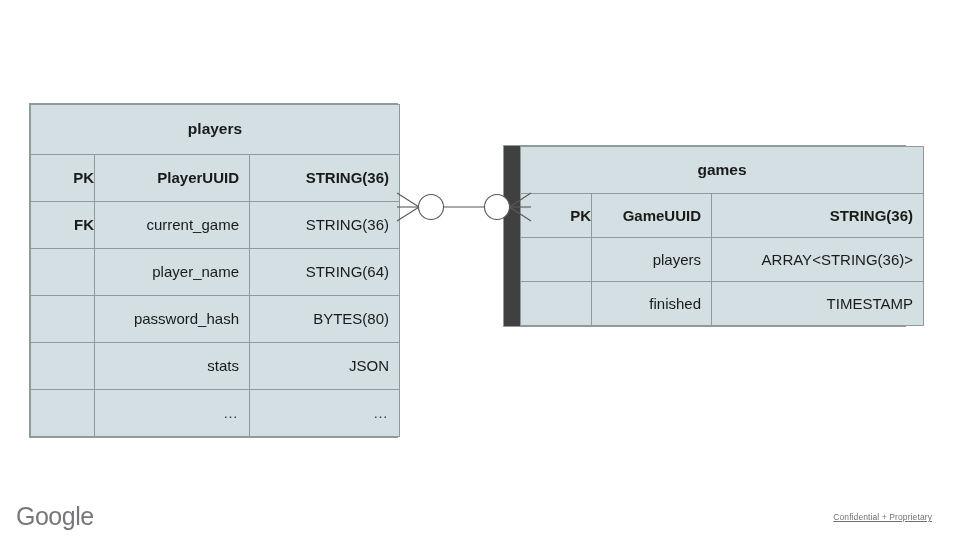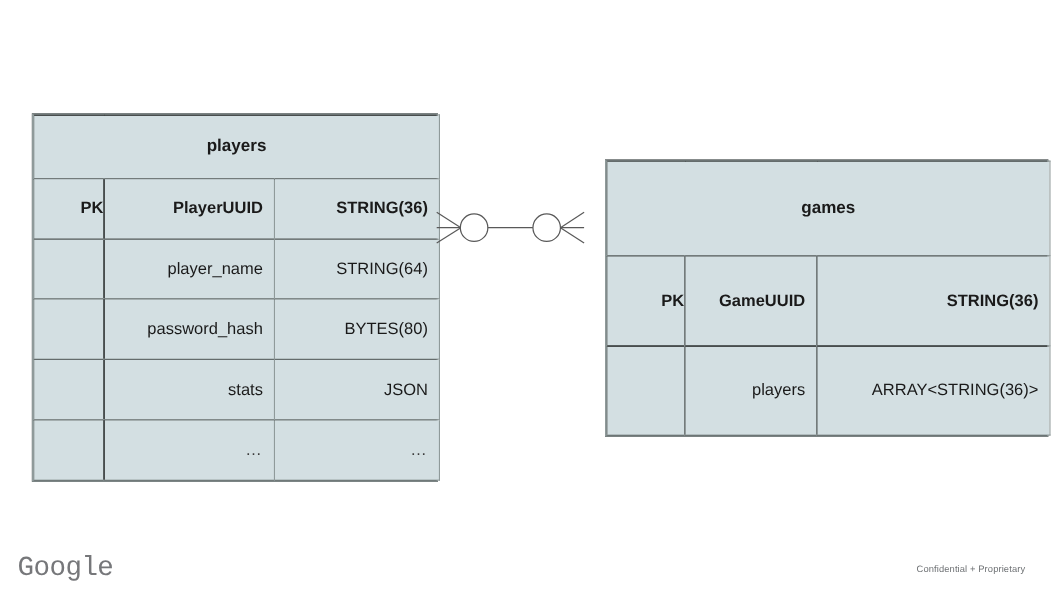--- a/index.html
+++ b/index.html
@@ -20,21 +20,21 @@
     position: absolute;
     inset: 0;
     background: #ffffff;
   }
 
   
   .entity {
     position: absolute;
     border: 1px solid #8f9a9a;
     border-collapse: collapse;
-    background: #000000;
+    background: #404040;
     box-sizing: border-box;
   }
   .entity table {
     border-collapse: collapse;
     width: 100%;
     height: 100%;
     table-layout: fixed;
   }
   .entity td, .entity th {
     border: 1px solid #8f9a9a;
@@ -72,57 +72,59 @@
     top: 103px;
     width: 369px;
     height: 335px;
   }
   #players-entity col.c-key   { width: 64px; }
   #players-entity col.c-name  { width: 155px; }
   #players-entity col.c-type  { width: 150px; }
 
   
   #games-entity {
-    left: 550px;
+    left: 503px;
     top: 145px;
     width: 403px;
-    height: 252px;
+    height: 182px;
+    padding-left: 16px;
   }
   #games-entity col.c-key   { width: 71px; }
   #games-entity col.c-name  { width: 120px; }
   #games-entity col.c-type  { width: 212px; }
 
   
   #relationship {
     position: absolute;
     left: 390px;
     top: 180px;
     width: 148px;
     height: 56px;
   }
 
   
   #google-logo {
     position: absolute;
     left: 16px;
     top: 504px;
-    font-family: Liberation Mono, monospace;
+    font-family: Liberation Sans, sans-serif;
     font-size: 25px;
     letter-spacing: -0.5px;
     color: #76777a;
     line-height: 1;
   }
   #confidential-note {
     position: absolute;
     right: 28px;
     top: 512px;
     font-size: 8.5px;
     color: #6f7275;
     letter-spacing: 0.1px;
     white-space: nowrap;
+    text-decoration: underline;
   }
 </style>
 </head>
 <body>
 
 <div class="slide">
 
   <div class="entity" id="players-entity">
     <table>
       <colgroup>
@@ -134,20 +136,25 @@
         <tr>
           <td class="title-cell" colspan="3">players</td>
         </tr>
 
         <tr class="pkrow">
           <td class="keycell">PK</td>
           <td>PlayerUUID</td>
           <td>STRING(36)</td>
         </tr>
         <tr>
+          <td class="keycell">FK</td>
+          <td>current_game</td>
+          <td>STRING(36)</td>
+        </tr>
+        <tr>
           <td class="keycell"></td>
           <td>player_name</td>
           <td>STRING(64)</td>
         </tr>
         <tr>
           <td class="keycell"></td>
           <td>password_hash</td>
           <td>BYTES(80)</td>
         </tr>
         <tr>
@@ -179,20 +186,25 @@
         <tr class="pkrow">
           <td class="keycell">PK</td>
           <td>GameUUID</td>
           <td>STRING(36)</td>
         </tr>
         <tr>
           <td class="keycell"></td>
           <td>players</td>
           <td>ARRAY&lt;STRING(36)&gt;</td>
         </tr>
+        <tr>
+          <td class="keycell"></td>
+          <td>finished</td>
+          <td>TIMESTAMP</td>
+        </tr>
       </tbody>
     </table>
   </div>
 
   <svg id="relationship" viewBox="0 0 148 56">
     <g fill="none" stroke="#595959" stroke-width="1.1">
 
       <line x1="7" y1="27" x2="29" y2="27"></line>
       <line x1="7" y1="13" x2="29" y2="27"></line>
       <line x1="7" y1="41" x2="29" y2="27"></line>

